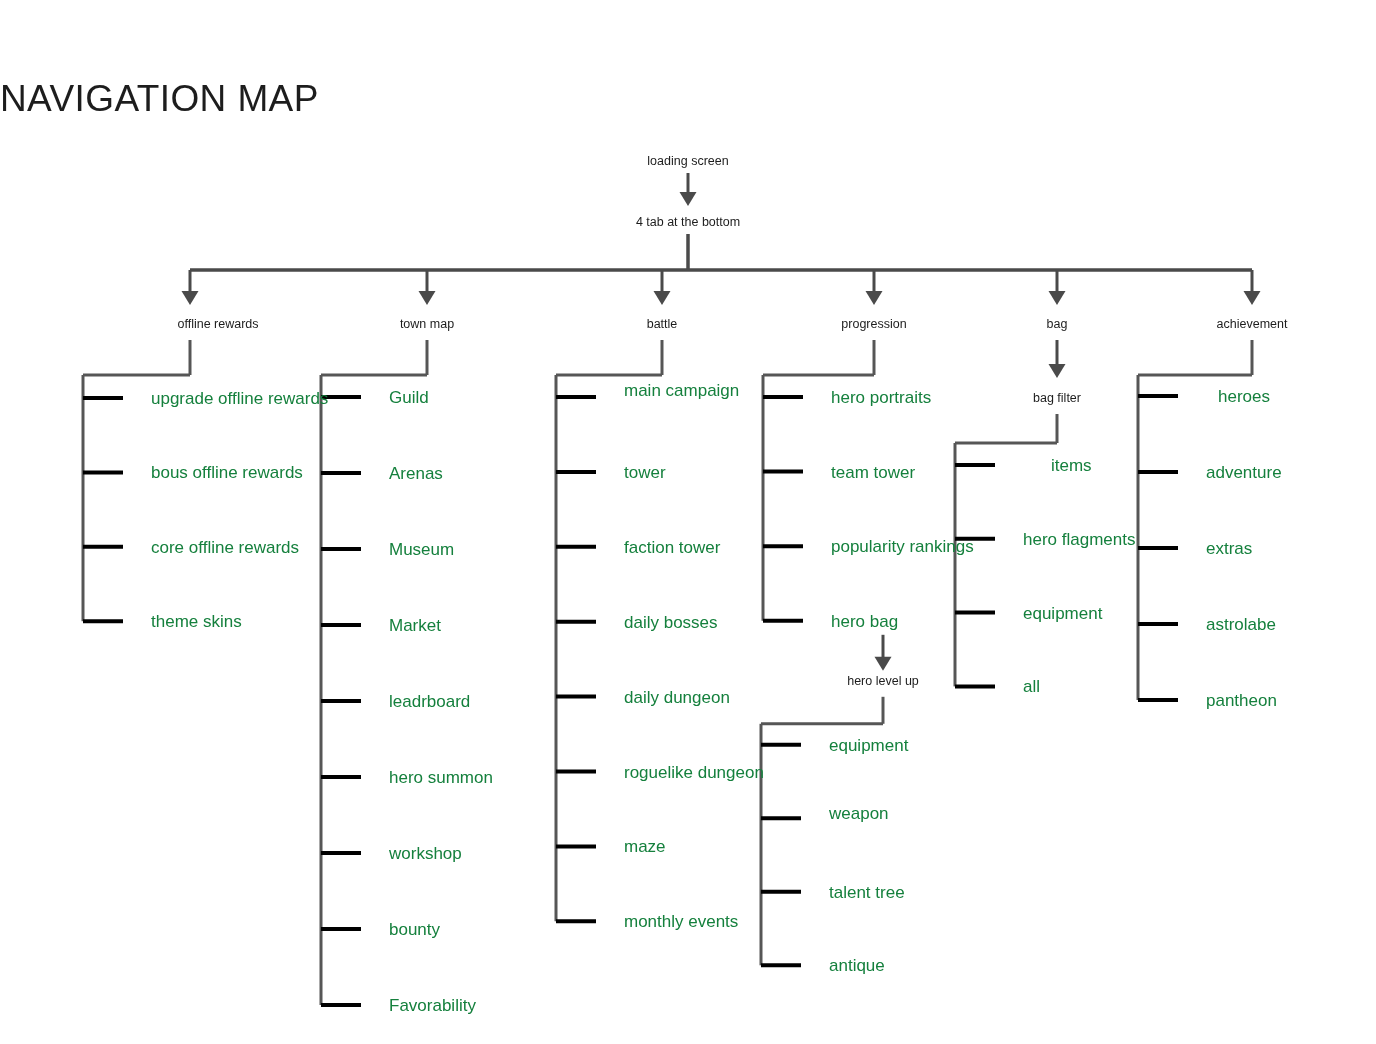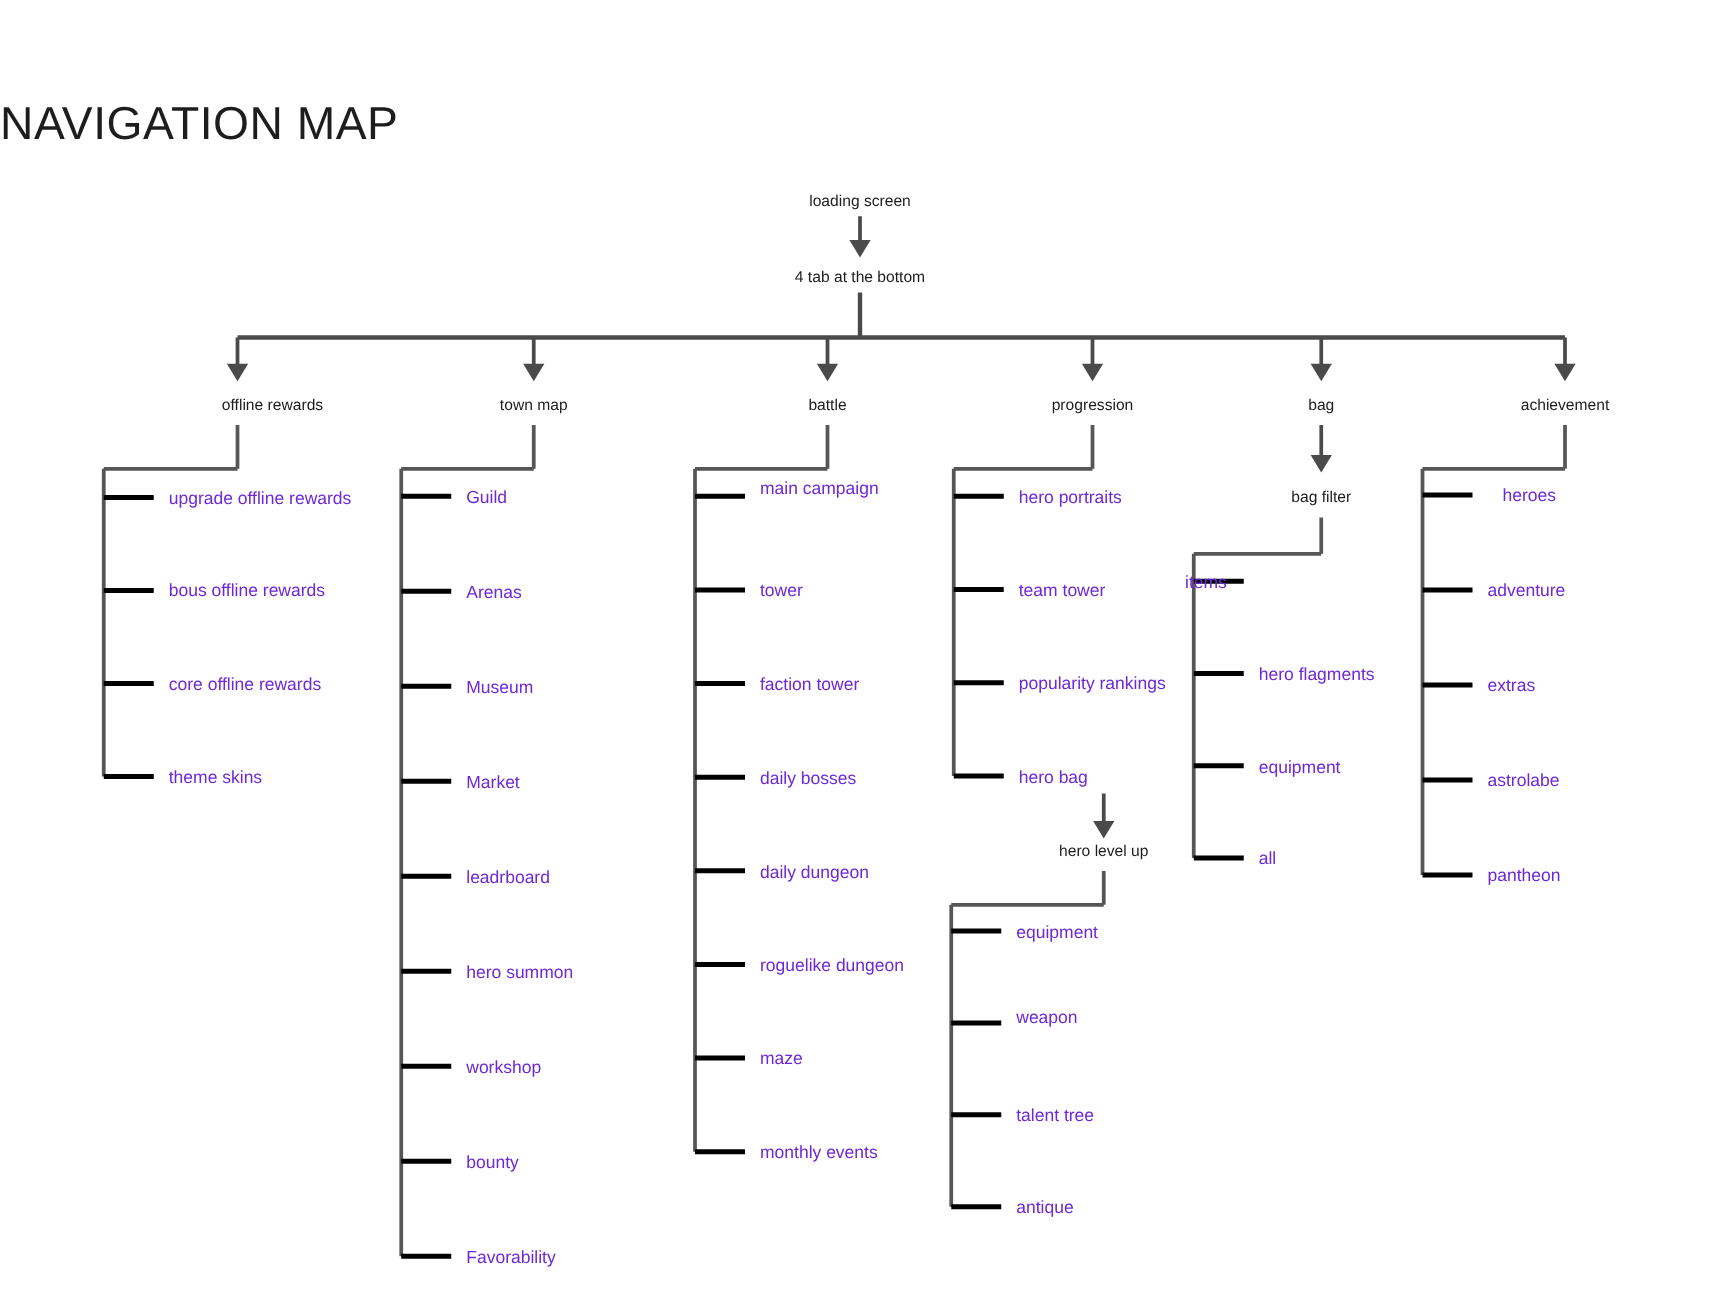--- a/index.html
+++ b/index.html
@@ -44,23 +44,24 @@
   .node-label.root {
     font-size: 12.5px;
   }
   .node-label.top {
     font-size: 12.5px;
   }
   .leaf-label {
     position: absolute;
     transform: translate(-50%, -50%);
     white-space: nowrap;
-    font-size: 14px;
-    color: #6d28d9;
+    font-size: 17px;
+    color: #15803d;
     line-height: 1;
+    margin-left: 16px;
   }
   svg line, svg path, svg polygon {
     shape-rendering: geometricPrecision;
   }
   .rail {
     stroke: #565656;
     stroke-width: 3;
     fill: none;
   }
   .tick {
@@ -199,21 +200,21 @@
     <div class="leaf-label" style="left: 815px; top: 471.6px; transform: translate(0px, -50%);">team tower</div>
     <div class="leaf-label" style="left: 815px; top: 546.2px; transform: translate(0px, -50%);">popularity rankings</div>
     <div class="leaf-label" style="left: 815px; top: 620.8px; transform: translate(0px, -50%);">hero bag</div>
     <div class="node-label" style="left: 883px; top: 680.8px;">hero level up</div>
     <div class="leaf-label" style="left: 813px; top: 744.8px; transform: translate(0px, -50%);">equipment</div>
     <div class="leaf-label" style="left: 813px; top: 813px; transform: translate(0px, -50%);">weapon</div>
     <div class="leaf-label" style="left: 813px; top: 891.8px; transform: translate(0px, -50%);">talent tree</div>
     <div class="leaf-label" style="left: 813px; top: 965.3px; transform: translate(0px, -50%);">antique</div>
     <div class="node-label top" style="left: 1057px; top: 324px;">bag</div>
     <div class="node-label" style="left: 1057px; top: 398px;">bag filter</div>
-    <div class="leaf-label" style="left: 948px; top: 465px; transform: translate(0px, -50%);">items</div>
+    <div class="leaf-label" style="left: 1035px; top: 465px; transform: translate(0px, -50%);">items</div>
     <div class="leaf-label" style="left: 1007px; top: 538.8px; transform: translate(0px, -50%);">hero flagments</div>
     <div class="leaf-label" style="left: 1007px; top: 612.6px; transform: translate(0px, -50%);">equipment</div>
     <div class="leaf-label" style="left: 1007px; top: 686.4px; transform: translate(0px, -50%);">all</div>
     <div class="node-label top" style="left: 1252px; top: 324px;">achievement</div>
     <div class="leaf-label" style="left: 1190px; top: 396px; transform: translate(0px, -50%); padding-left: 12px;">heroes</div>
     <div class="leaf-label" style="left: 1190px; top: 472px; transform: translate(0px, -50%);">adventure</div>
     <div class="leaf-label" style="left: 1190px; top: 548px; transform: translate(0px, -50%);">extras</div>
     <div class="leaf-label" style="left: 1190px; top: 624px; transform: translate(0px, -50%);">astrolabe</div>
     <div class="leaf-label" style="left: 1190px; top: 700px; transform: translate(0px, -50%);">pantheon</div>
   </div>

